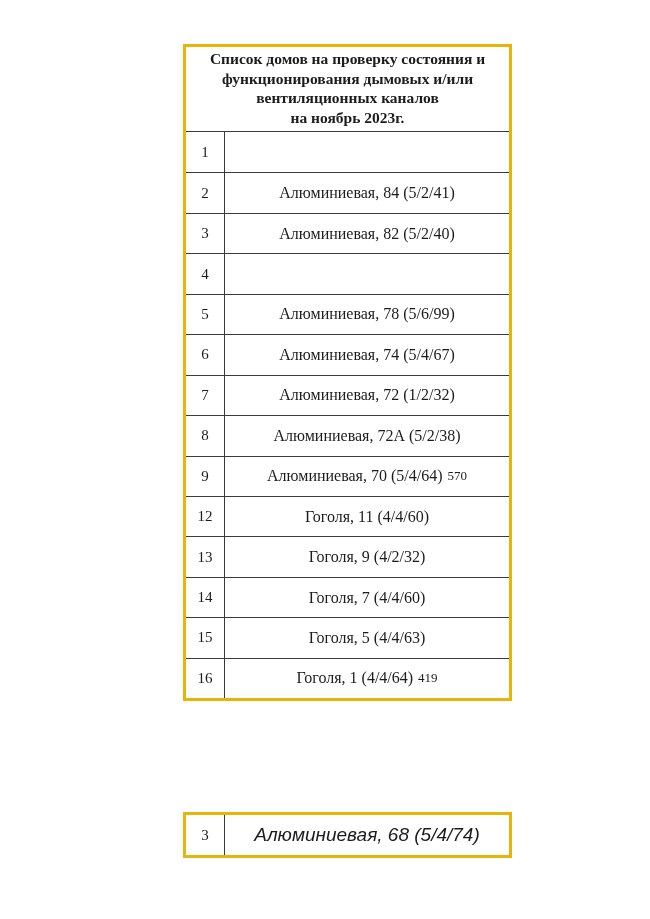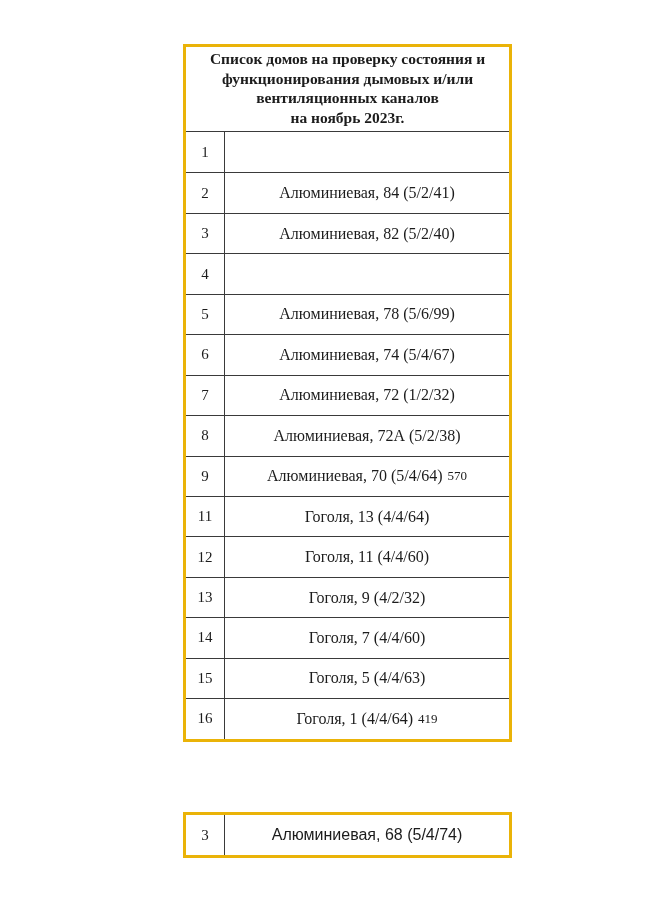--- a/index.html
+++ b/index.html
@@ -52,21 +52,22 @@
   .cell.addr {
     flex: 1;
     font-size: 16px;
     text-align: center;
   }
   .addr-text { white-space: nowrap; }
   .note { font-size: 13px; margin-left: 5px; }
   .note:empty { margin-left: 0; }
   .addendum-table .cell.addr {
     font-family: "Liberation Sans", sans-serif;
-    font-size: 16px;
+    font-size: 19px;
+    font-style: italic;
   }
 </style>
 </head>
 <body>
 
 <div class="page">
 
   <div class="doc-table main-table">
 
     <div class="header-cell">
@@ -125,27 +126,20 @@
         </div>
     </div>
     <div class="row">
       <div class="cell num">9</div>
       <div class="cell addr">
           <span class="addr-text">Алюминиевая, 70 (5/4/64)</span>
           <span class="note">570</span>
         </div>
     </div>
     <div class="row">
-      <div class="cell num">11</div>
-      <div class="cell addr">
-          <span class="addr-text">Гоголя, 13 (4/4/64)</span>
-          <span class="note"></span>
-        </div>
-    </div>
-    <div class="row">
       <div class="cell num">12</div>
       <div class="cell addr">
           <span class="addr-text">Гоголя, 11 (4/4/60)</span>
           <span class="note"></span>
         </div>
     </div>
     <div class="row">
       <div class="cell num">13</div>
       <div class="cell addr">
           <span class="addr-text">Гоголя, 9 (4/2/32)</span>

